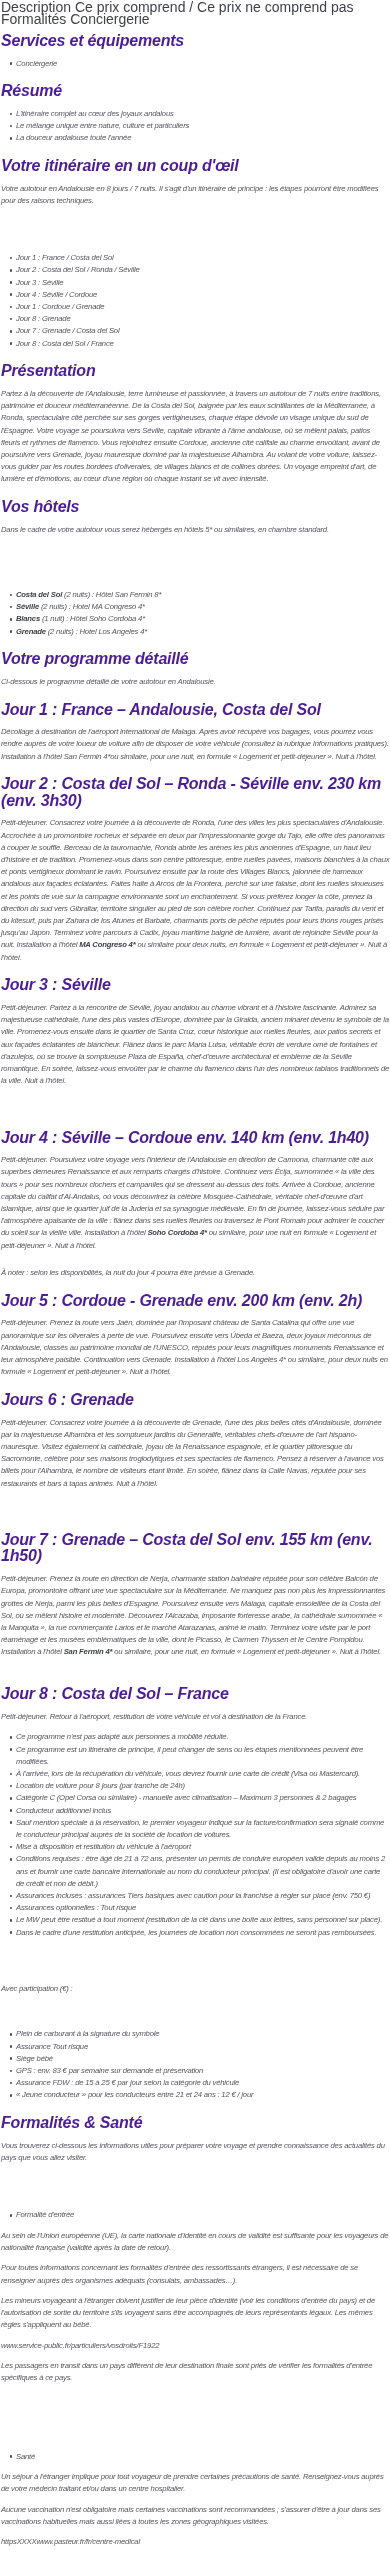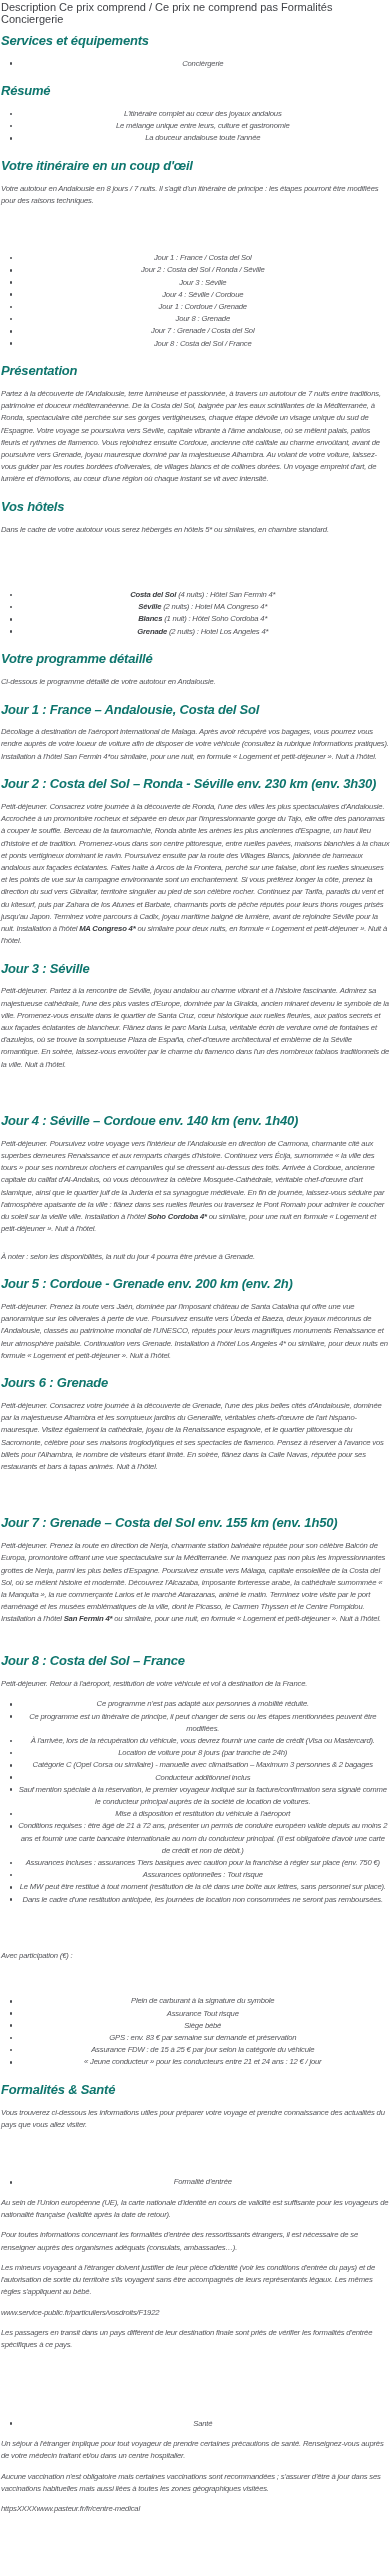--- a/index.html
+++ b/index.html
@@ -16,51 +16,50 @@
     font-family: "Liberation Sans", sans-serif;
     font-style: italic;
     font-size: 7.7px;
     line-height: 12.2px;
     letter-spacing: -0.2px;
     color: #56575c;
   }
   .nav {
     font-style: normal;
     letter-spacing: 0;
-    font-size: 11px;
+    font-size: 14px;
     line-height: 12.4px;
     color: #404247;
     margin: 0 0 7.2px 0;
   }
   .nav-item { cursor: pointer; }
   h2, h3 {
-    color: #0f766e;
+    color: #4c1d95;
     font-weight: bold;
     font-style: italic;
-    font-size: 13px;
+    font-size: 16px;
     line-height: 16.5px;
     letter-spacing: -0.2px;
     margin: 13.4px 0 8.2px 0;
   }
   .first { margin-top: 7.2px; }
   p {
     margin: 0 0 8.2px 0;
   }
   strong {
     color: #3e4044;
     font-weight: bold;
   }
   ul {
     list-style: none;
     margin: 0 0 8.2px 0;
     padding: 0 0 0 15px;
   }
   li {
     position: relative;
-    text-align: center;
   }
   li::before {
     content: "";
     position: absolute;
     left: -6.2px;
     top: 4.6px;
     width: 2.6px;
     height: 2.6px;
     border-radius: 50%;
     background: #4a4c50;
@@ -72,21 +71,21 @@
 
 <div id="content">
     <div class="nav"><span class="nav-item">Description</span> <span class="nav-item">Ce prix comprend / Ce prix ne comprend pas</span> <span class="nav-item">Formalités</span> <span class="nav-item">Conciergerie</span></div>
     <h2 class="first">Services et équipements</h2>
     <ul>
       <li><span>Concièrgerie</span></li>
     </ul>
     <h2>Résumé</h2>
     <ul>
       <li><span>L'itinéraire complet au cœur des joyaux andalous</span></li>
-      <li><span>Le mélange unique entre leurs, culture et gastronomie</span></li>
+      <li><span>Le mélange unique entre nature, culture et particuliers</span></li>
       <li><span>La douceur andalouse toute l'année</span></li>
     </ul>
     <h2>Votre itinéraire en un coup d'œil</h2>
     <p><span>Votre autotour en Andalousie en 8 jours / 7 nuits. Il s'agit d'un itinéraire de principe : les étapes pourront être modifiées pour des raisons techniques.</span></p>
     <div class="spacer" style="height: 37px;"></div>
     <ul>
       <li><span>Jour 1 : France / Costa del Sol</span></li>
       <li><span>Jour 2 : Costa del Sol / Ronda / Séville</span></li>
       <li><span>Jour 3 : Séville</span></li>
       <li><span>Jour 4 : Séville / Cordoue</span></li>
@@ -94,21 +93,21 @@
       <li><span>Jour 8 : Grenade</span></li>
       <li><span>Jour 7 : Grenade / Costa del Sol</span></li>
       <li><span>Jour 8 : Costa del Sol / France</span></li>
     </ul>
     <h2>Présentation</h2>
     <p><span>Partez à la découverte de l'Andalousie, terre lumineuse et passionnée, à travers un autotour de 7 nuits entre traditions, patrimoine et douceur méditerranéenne. De la Costa del Sol, baignée par les eaux scintillantes de la Méditerranée, à Ronda, spectaculaire cité perchée sur ses gorges vertigineuses, chaque étape dévoile un visage unique du sud de l'Espagne. Votre voyage se poursuivra vers Séville, capitale vibrante à l'âme andalouse, où se mêlent palais, patios fleuris et rythmes de flamenco. Vous rejoindrez ensuite Cordoue, ancienne cité califale au charme envoûtant, avant de poursuivre vers Grenade, joyau mauresque dominé par la majestueuse Alhambra. Au volant de votre voiture, laissez-vous guider par les routes bordées d'oliveraies, de villages blancs et de collines dorées. Un voyage empreint d'art, de lumière et d'émotions, au cœur d'une région où chaque instant se vit avec intensité.</span></p>
     <h2>Vos hôtels</h2>
     <p><span>Dans le cadre de votre autotour vous serez hébergés en hôtels 5* ou similaires, en chambre standard.</span></p>
     <div class="spacer" style="height: 45px;"></div>
     <ul>
-      <li><strong>Costa del Sol</strong><span> (4 nuits) : Hôtel San Fermin 4*</span></li>
+      <li><strong>Costa del Sol</strong><span> (2 nuits) : Hôtel San Fermin 8*</span></li>
       <li><strong>Séville</strong><span> (2 nuits) : Hotel MA Congreso 4*</span></li>
       <li><strong>Blancs</strong><span> (1 nuit) : Hôtel Soho Cordoba 4*</span></li>
       <li><strong>Grenade</strong><span> (2 nuits) : Hotel Los Angeles 4*</span></li>
     </ul>
     <h2>Votre programme détaillé</h2>
     <p><span>Ci-dessous le programme détaillé de votre autotour en Andalousie.</span></p>
     <h3>Jour 1 : France – Andalousie, Costa del Sol</h3>
     <p><span>Décollage à destination de l'aéroport international de Malaga. Après avoir récupéré vos bagages, vous pourrez vous rendre auprès de votre loueur de voiture afin de disposer de votre véhicule (consultez la rubrique Informations pratiques). Installation à l'hôtel San Fermin 4*ou similaire, pour une nuit, en formule « Logement et petit-déjeuner ». Nuit à l'hôtel.</span></p>
     <h3>Jour 2 : Costa del Sol – Ronda - Séville env. 230 km (env. 3h30)</h3>
     <p><span>Petit-déjeuner. Consacrez votre journée à la découverte de Ronda, l'une des villes les plus spectaculaires d'Andalousie. Accrochée à un promontoire rocheux et séparée en deux par l'impressionnante gorge du Tajo, elle offre des panoramas à couper le souffle. Berceau de la tauromachie, Ronda abrite les arènes les plus anciennes d'Espagne, un haut lieu d'histoire et de tradition. Promenez-vous dans son centre pittoresque, entre ruelles pavées, maisons blanchies à la chaux et ponts vertigineux dominant le ravin. Poursuivez ensuite par la route des Villages Blancs, jalonnée de hameaux andalous aux façades éclatantes. Faites halte à Arcos de la Frontera, perché sur une falaise, dont les ruelles sinueuses et les points de vue sur la campagne environnante sont un enchantement. Si vous préférez longer la côte, prenez la direction du sud vers Gibraltar, territoire singulier au pied de son célèbre rocher. Continuez par Tarifa, paradis du vent et du kitesurf, puis par Zahara de los Atunes et Barbate, charmants ports de pêche réputés pour leurs thons rouges prisés jusqu'au Japon. Terminez votre parcours à Cadix, joyau maritime baigné de lumière, avant de rejoindre Séville pour la nuit. Installation à l'hôtel </span><strong>MA Congreso 4*</strong><span> ou similaire pour deux nuits, en formule « Logement et petit-déjeuner ». Nuit à l'hôtel.</span></p>

